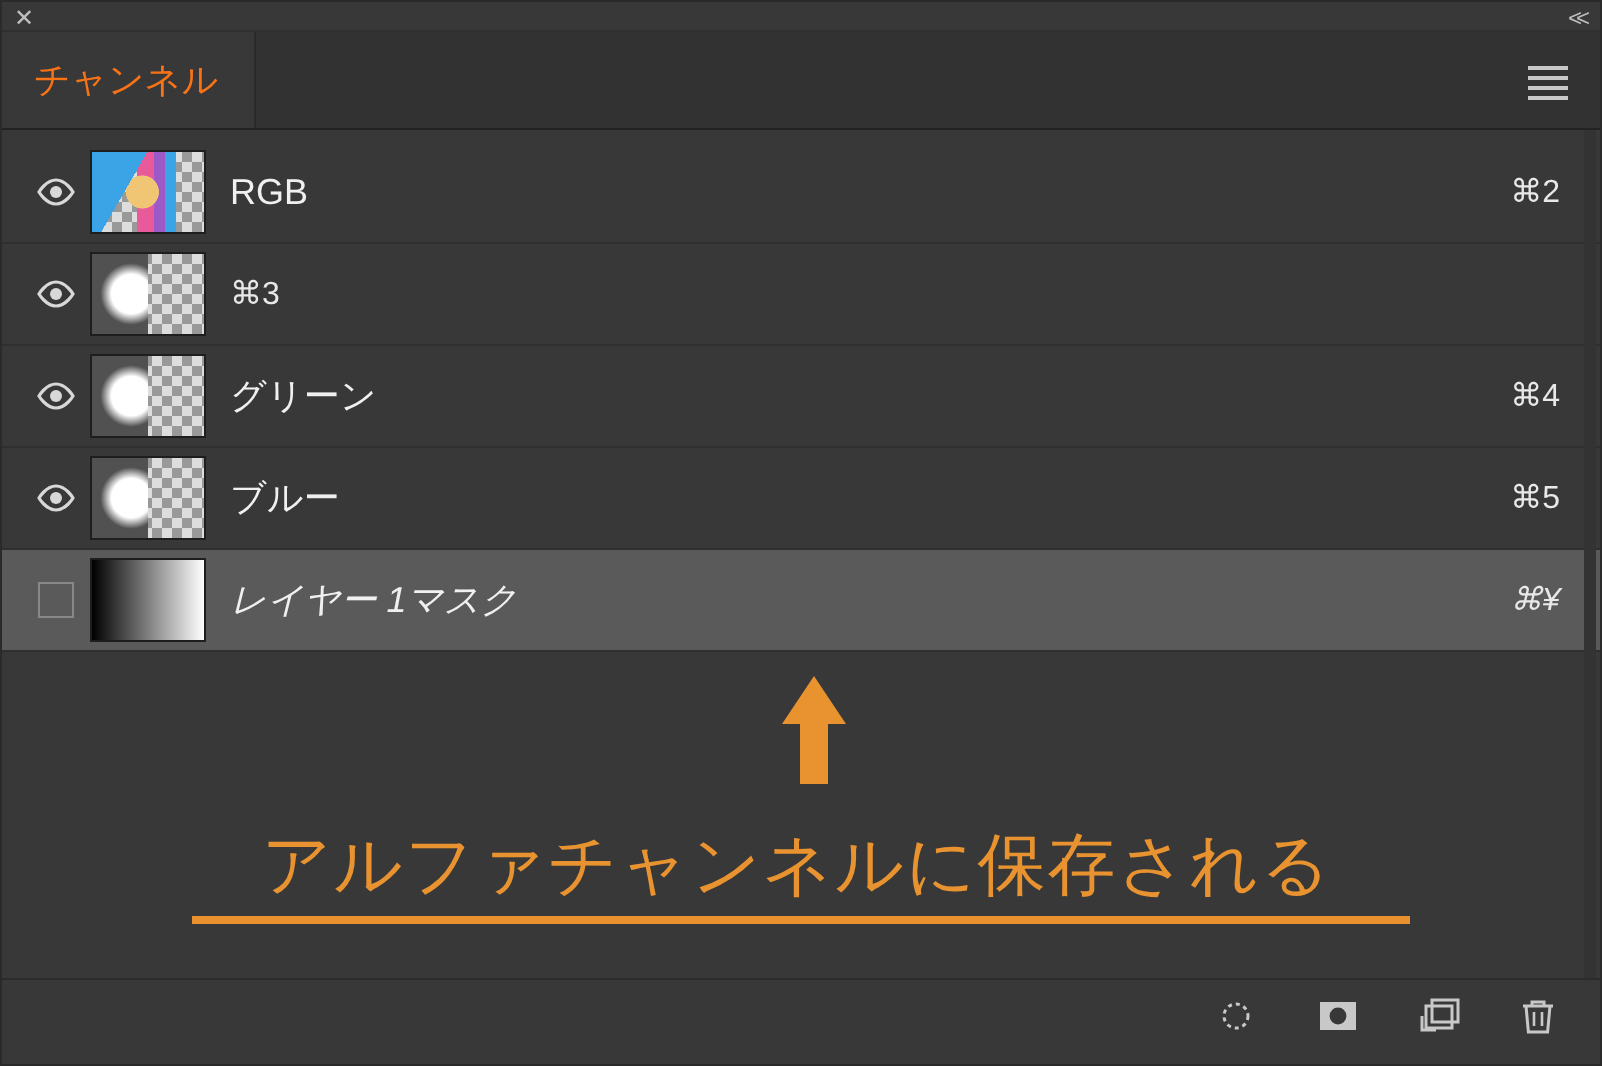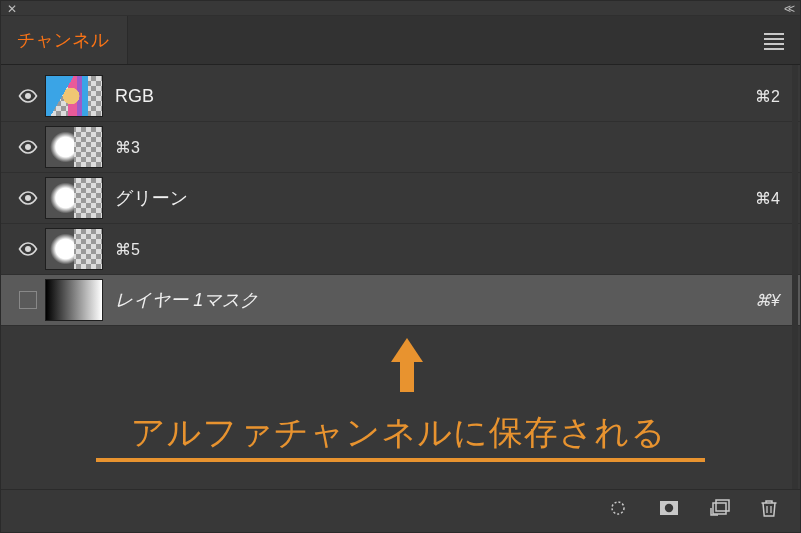--- a/index.html
+++ b/index.html
@@ -289,20 +289,21 @@
             <svg width="22" height="16" viewBox="0 0 22 16">
               <path d="M11 2C6 2 2.5 8 2.5 8S6 14 11 14s8.5-6 8.5-6S16 2 11 2z" fill="none" stroke="#d8d8d8" stroke-width="1.6"></path>
               <circle cx="11" cy="8" r="3" fill="#d8d8d8"></circle>
             </svg>
           </span>
         </div>
         <div class="thumb">
           <div class="checker"></div>
           <div class="thumb-gray-overlay"></div>
         </div>
+        <div class="ch-name">ブルー</div>
         <div class="ch-shortcut">⌘5</div>
       </div>
       <div class="channel-row selected">
         <div class="vis-col">
           <div class="square-empty"></div>
         </div>
         <div class="thumb">
           <div class="thumb-gradient"></div>
         </div>
         <div class="ch-name">レイヤー 1マスク</div>

